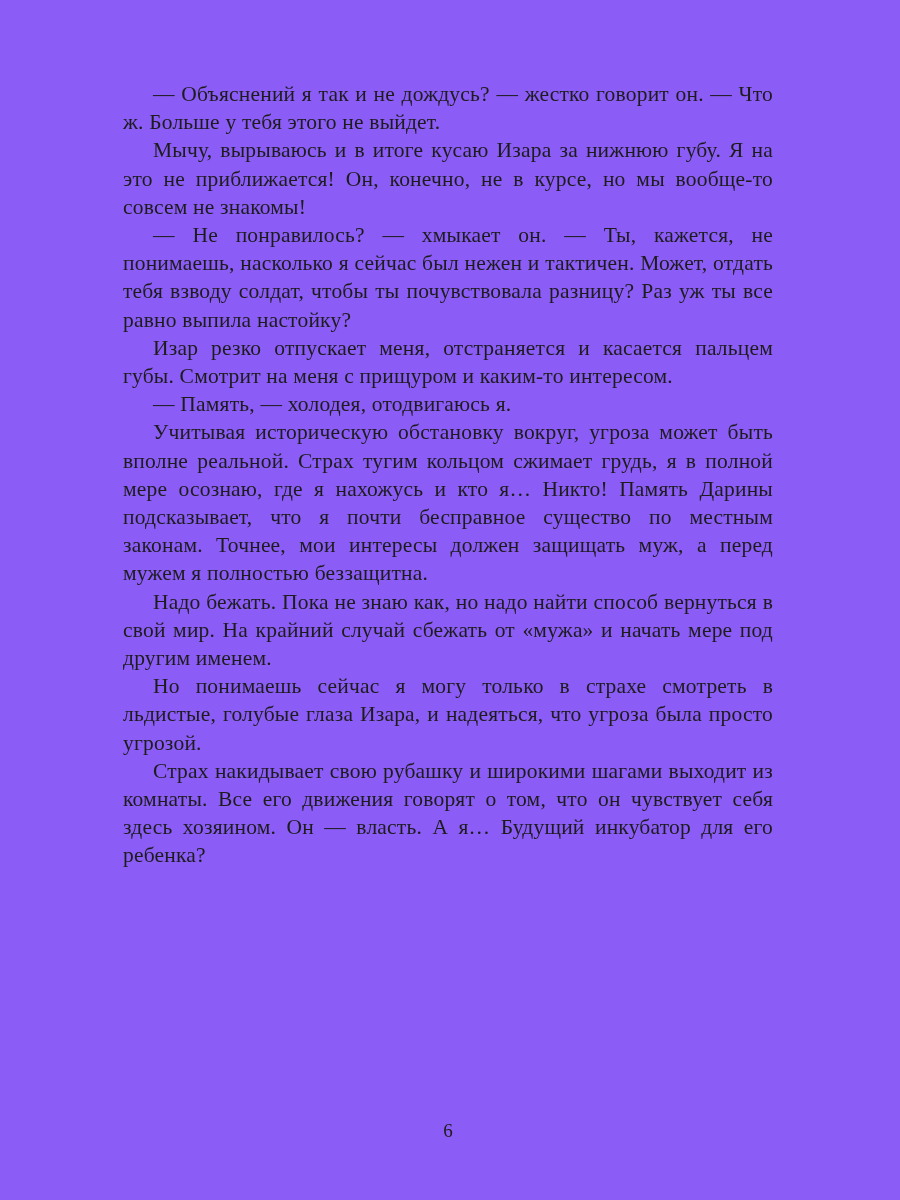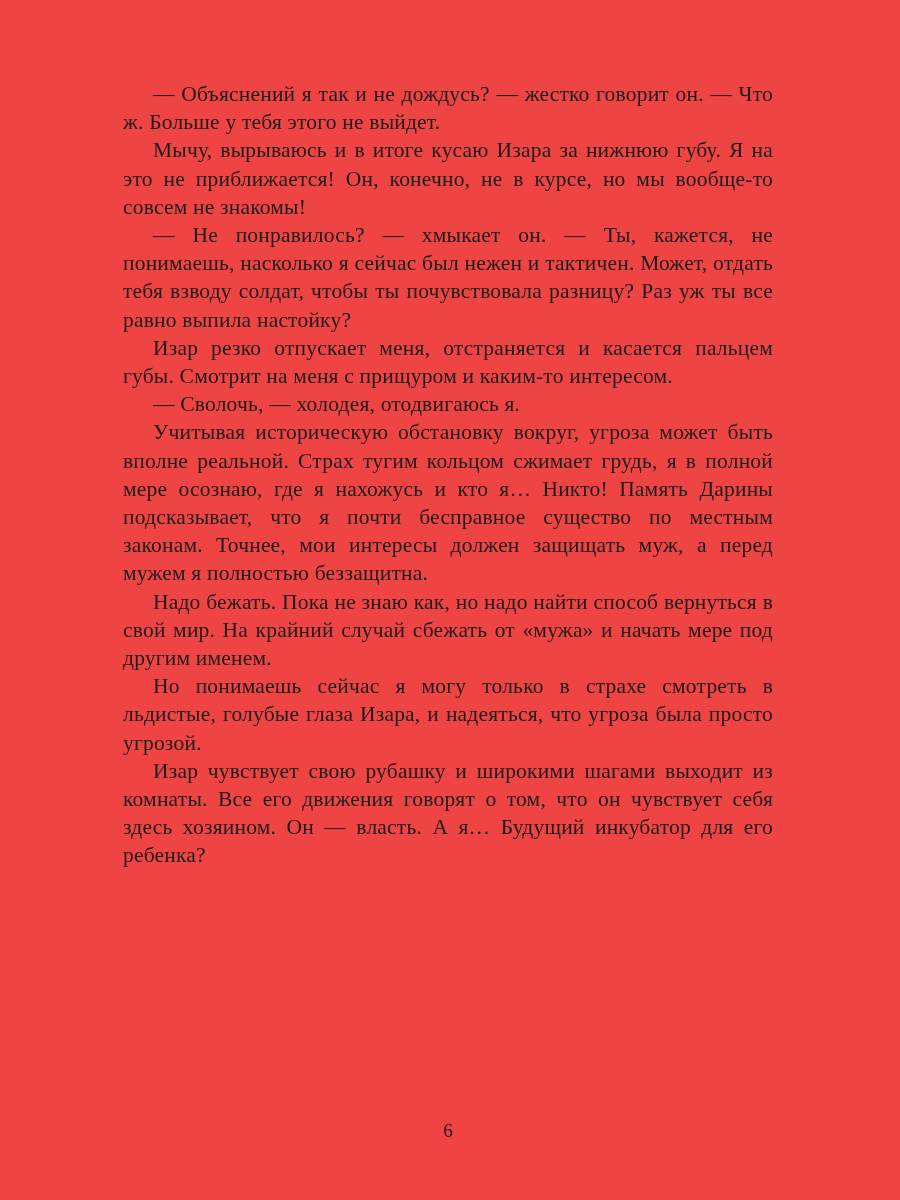--- a/index.html
+++ b/index.html
@@ -11,21 +11,21 @@
     height: 1200px;
     background: #ffffff;
     font-family: "Liberation Serif", "DejaVu Serif", serif;
     color: #1c1c1c;
     overflow: hidden;
   }
   .page {
     position: relative;
     width: 900px;
     height: 1200px;
-    background: #ef4444;
+    background: #8b5cf6;
   }
   .text-block {
     position: absolute;
     left: 123px;
     top: 80px;
     width: 650px;
     font-size: 21.5px;
     line-height: 28.2px;
     text-align: justify;
     letter-spacing: 0.2px;
@@ -47,20 +47,20 @@
 </style>
 </head>
 <body>
 
 <div class="page">
   <div class="text-block">
       <p>— Объяснений я так и не дождусь? — жестко говорит он. — Что ж. Больше у тебя этого не выйдет.</p>
       <p>Мычу, вырываюсь и в итоге кусаю Изара за нижнюю губу. Я на это не приближается! Он, конечно, не в курсе, но мы вообще-то совсем не знакомы!</p>
       <p>— Не понравилось? — хмыкает он. — Ты, кажется, не понимаешь, насколько я сейчас был нежен и тактичен. Может, отдать тебя взводу солдат, чтобы ты почувствовала разницу? Раз уж ты все равно выпила настойку?</p>
       <p>Изар резко отпускает меня, отстраняется и касается пальцем губы. Смотрит на меня с прищуром и каким-то интересом.</p>
-      <p>— Сволочь, — холодея, отодвигаюсь я.</p>
+      <p>— Память, — холодея, отодвигаюсь я.</p>
       <p>Учитывая историческую обстановку вокруг, угроза может быть вполне реальной. Страх тугим кольцом сжимает грудь, я в полной мере осознаю, где я нахожусь и кто я… Никто! Память Дарины подсказывает, что я почти бесправное существо по местным законам. Точнее, мои интересы должен защищать муж, а перед мужем я полностью беззащитна.</p>
       <p>Надо бежать. Пока не знаю как, но надо найти способ вернуться в свой мир. На крайний случай сбежать от «мужа» и начать мере под другим именем.</p>
       <p>Но понимаешь сейчас я могу только в страхе смотреть в льдистые, голубые глаза Изара, и надеяться, что угроза была просто угрозой.</p>
-      <p>Изар чувствует свою рубашку и широкими шагами выходит из комнаты. Все его движения говорят о том, что он чувствует себя здесь хозяином. Он — власть. А я… Будущий инкубатор для его ребенка?</p>
+      <p>Страх накидывает свою рубашку и широкими шагами выходит из комнаты. Все его движения говорят о том, что он чувствует себя здесь хозяином. Он — власть. А я… Будущий инкубатор для его ребенка?</p>
     </div>
   <div class="page-number">6</div>
 </div>
 
 </body></html>

